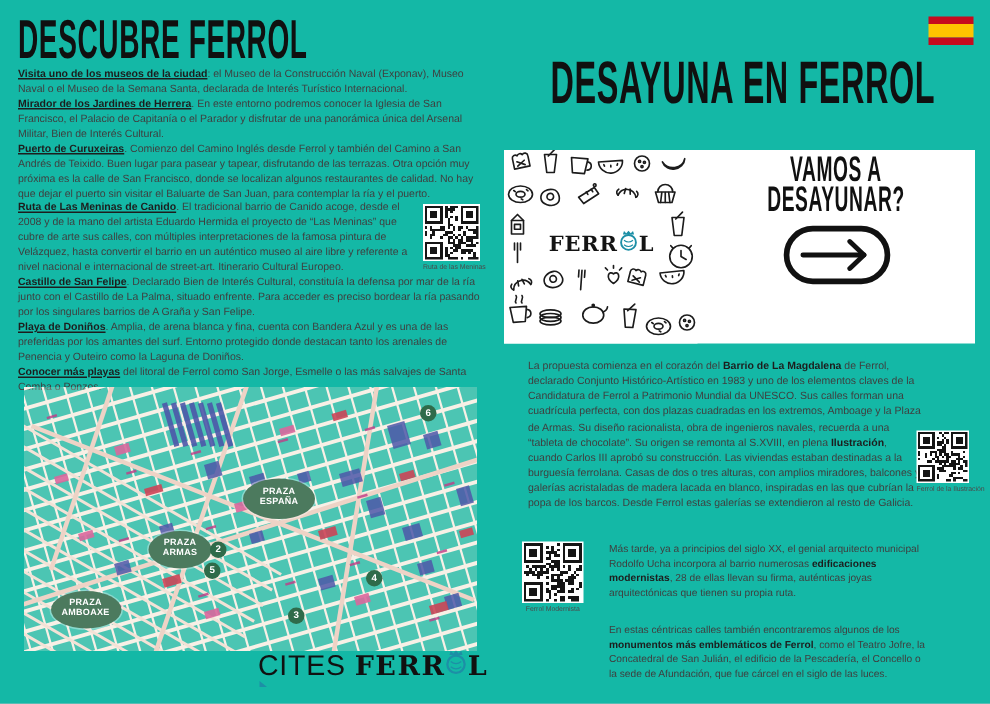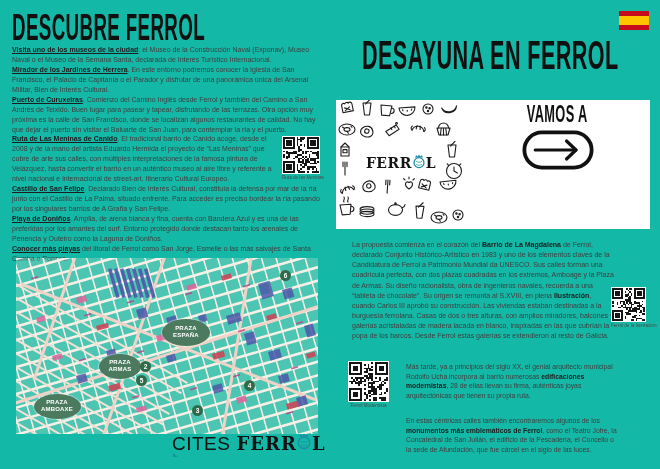--- a/index.html
+++ b/index.html
@@ -41,21 +41,21 @@
     border-left:5px solid #1d8fa6;border-top:4px solid transparent}
   #cites-logo .serif{font-family:"DejaVu Serif",serif;font-weight:700;font-size:18px;letter-spacing:1px;margin-left:6px}
   #cites-logo .serif2{font-family:"DejaVu Serif",serif;font-weight:700;font-size:18px}
   .crest{display:inline-block;vertical-align:-2px;margin:0 1px}
 
   
   #flag{position:absolute;left:619px;top:11px;width:30px;height:19px;display:flex;flex-direction:column}
   #flag .r{flex:1;background:#c60b1e}
   #flag .y{flex:2;background:#ffc400}
 
-  #right-title{position:absolute;left:330px;top:33px;width:330px;}
+  #right-title{position:absolute;left:330px;top:33px;width:330px;text-align:center}
 
   #white-band{position:absolute;left:336px;top:100px;width:314px;height:129px;background:#ffffff}
   #doodles{position:absolute;left:0;top:0;width:129px;height:129px;background:#fff;overflow:hidden}
   .dd{stroke:#1c1c1c;stroke-width:1.1;fill:none;stroke-linecap:round;stroke-linejoin:round}
   #doodle-logo{position:absolute;left:21px;top:52px;width:88px;height:21px;background:#fff;
     display:flex;align-items:center;justify-content:center;font-family:"DejaVu Serif",serif;
     font-weight:700;font-size:14px;color:#141414;letter-spacing:.5px}
 
   #cta{position:absolute;left:129px;top:0;right:0;bottom:0;display:flex;flex-direction:column;
     align-items:center;justify-content:flex-start}
@@ -527,20 +527,21 @@
                 <path d="M3 4h10l-1-3.2-2 2-2-2.3-2 2.3-2-2z" fill="#1d8fa6"></path>
                 <circle cx="8" cy="11" r="6.6" fill="none" stroke="#1d8fa6" stroke-width="1.7"></circle>
                 <path d="M4 9c2.5 2 5.5 2 8 0M4 13c2.5 2 5.5 2 8 0" stroke="#1d8fa6" stroke-width="1" fill="none"></path>
               </svg></span>
             <span>L</span>
         </div>
       </div>
 
       <div id="cta">
         <div class="cta-line"><span class="stretchC">VAMOS A</span></div>
+        <div class="cta-line"><span class="stretchC">DESAYUNAR?</span></div>
         <div id="arrow-pill">
           <svg viewBox="0 0 76 42" width="72" height="40">
             <rect x="2.5" y="2.5" width="71" height="37" rx="18.5" fill="none" stroke="#111" stroke-width="4"></rect>
             <path d="M14 21h43" stroke="#111" stroke-width="3.4" fill="none" stroke-linecap="round"></path>
             <path d="M47 11.5 57 21 47 30.5" fill="none" stroke="#111" stroke-width="3.4" stroke-linecap="round" stroke-linejoin="round"></path>
           </svg>
         </div>
       </div>
     </div>
 

